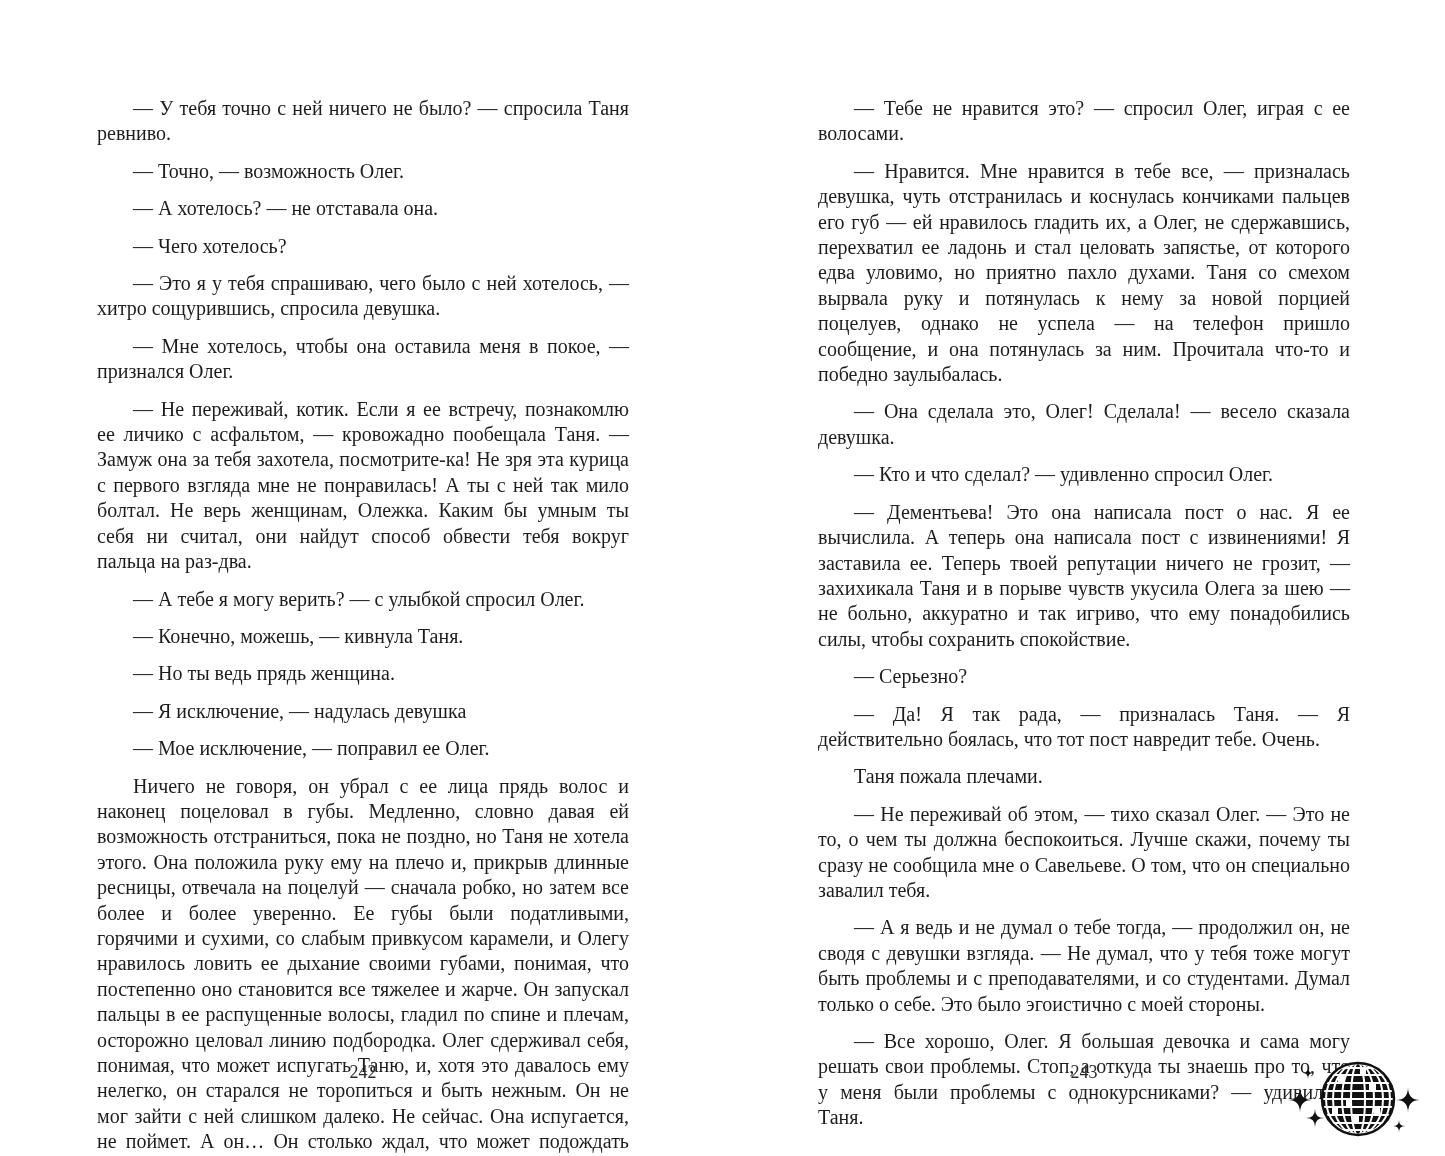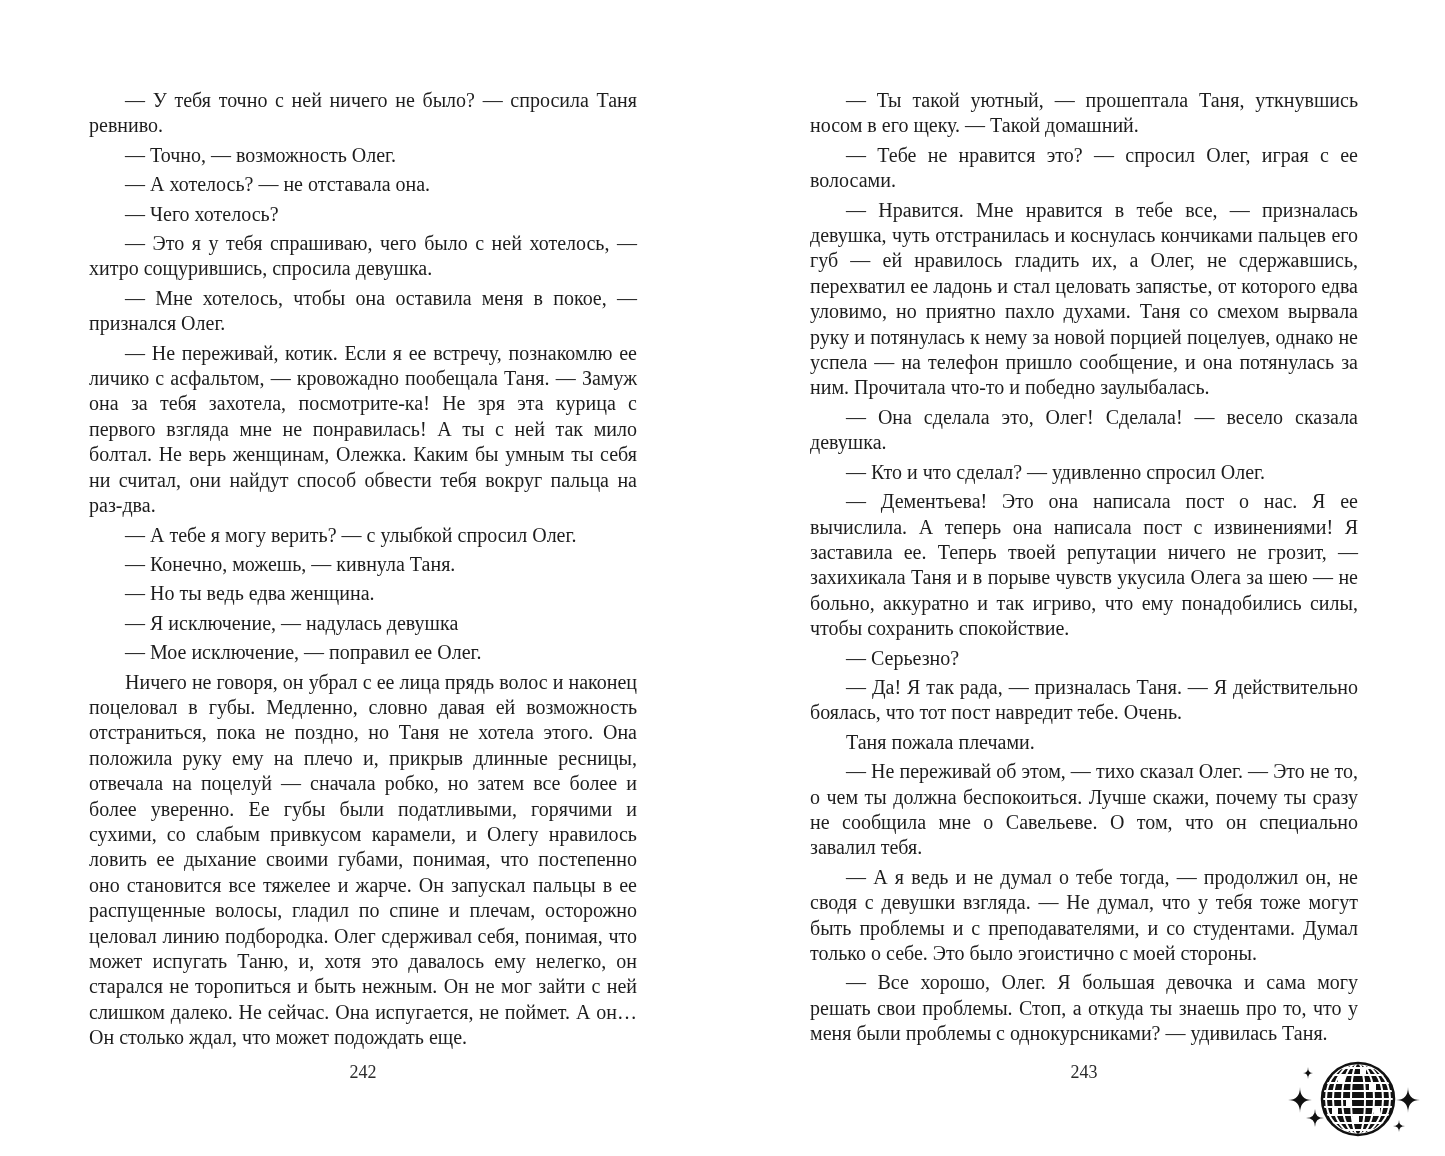--- a/index.html
+++ b/index.html
@@ -23,21 +23,21 @@
     color: #1d1d1d;
     font-family: "Liberation Serif", "DejaVu Serif", serif;
     font-size: 20px;
     line-height: 25.4px;
     text-align: justify;
     hyphens: auto;
   }
   .text-column.left  { left: 85px;  }
   .text-column.right { left: 806px; }
   .text-column p {
-    margin: 4px;
+    margin: 12px;
     padding: 0;
     text-indent: 36px;
   }
   .page-number {
     position: absolute;
     top: 1062px;
     width: 556px;
     text-align: center;
     color: #2a2a2a;
     font-family: "Liberation Serif", "DejaVu Serif", serif;
@@ -61,28 +61,27 @@
   <div class="text-column left">
       <p>— У тебя точно с ней ничего не было? — спросила Таня ревниво.</p>
       <p>— Точно, — возможность Олег.</p>
       <p>— А хотелось? — не отставала она.</p>
       <p>— Чего хотелось?</p>
       <p>— Это я у тебя спрашиваю, чего было с ней хотелось, — хитро сощурившись, спросила девушка.</p>
       <p>— Мне хотелось, чтобы она оставила меня в покое, — признался Олег.</p>
       <p>— Не переживай, котик. Если я ее встречу, познакомлю ее личико с асфальтом, — кровожадно пообещала Таня. — Замуж она за тебя захотела, посмотрите-ка! Не зря эта курица с первого взгляда мне не понравилась! А ты с ней так мило болтал. Не верь женщинам, Олежка. Каким бы умным ты себя ни считал, они найдут способ обвести тебя вокруг пальца на раз-два.</p>
       <p>— А тебе я могу верить? — с улыбкой спросил Олег.</p>
       <p>— Конечно, можешь, — кивнула Таня.</p>
-      <p>— Но ты ведь едва женщина.</p>
+      <p>— Но ты ведь прядь женщина.</p>
       <p>— Я исключение, — надулась девушка</p>
       <p>— Мое исключение, — поправил ее Олег.</p>
       <p>Ничего не говоря, он убрал с ее лица прядь волос и наконец поцеловал в губы. Медленно, словно давая ей возможность отстраниться, пока не поздно, но Таня не хотела этого. Она положила руку ему на плечо и, прикрыв длинные ресницы, отвечала на поцелуй — сначала робко, но затем все более и более уверенно. Ее губы были податливыми, горячими и сухими, со слабым привкусом карамели, и Олегу нравилось ловить ее дыхание своими губами, понимая, что постепенно оно становится все тяжелее и жарче. Он запускал пальцы в ее распущенные волосы, гладил по спине и плечам, осторожно целовал линию подбородка. Олег сдерживал себя, понимая, что может испугать Таню, и, хотя это давалось ему нелегко, он старался не торопиться и быть нежным. Он не мог зайти с ней слишком далеко. Не сейчас. Она испугается, не поймет. А он… Он столько ждал, что может подождать еще.</p>
     </div>
 
   <div class="text-column right">
-      <p>— Ты такой уютный, — прошептала Таня, уткнувшись носом в его щеку. — Такой домашний.</p>
       <p>— Тебе не нравится это? — спросил Олег, играя с ее волосами.</p>
       <p>— Нравится. Мне нравится в тебе все, — призналась девушка, чуть отстранилась и коснулась кончиками пальцев его губ — ей нравилось гладить их, а Олег, не сдержавшись, перехватил ее ладонь и стал целовать запястье, от которого едва уловимо, но приятно пахло духами. Таня со смехом вырвала руку и потянулась к нему за новой порцией поцелуев, однако не успела — на телефон пришло сообщение, и она потянулась за ним. Прочитала что-то и победно заулыбалась.</p>
       <p>— Она сделала это, Олег! Сделала! — весело сказала девушка.</p>
       <p>— Кто и что сделал? — удивленно спросил Олег.</p>
       <p>— Дементьева! Это она написала пост о нас. Я ее вычислила. А теперь она написала пост с извинениями! Я заставила ее. Теперь твоей репутации ничего не грозит, — захихикала Таня и в порыве чувств укусила Олега за шею — не больно, аккуратно и так игриво, что ему понадобились силы, чтобы сохранить спокойствие.</p>
       <p>— Серьезно?</p>
       <p>— Да! Я так рада, — призналась Таня. — Я действительно боялась, что тот пост навредит тебе. Очень.</p>
       <p>Таня пожала плечами.</p>
       <p>— Не переживай об этом, — тихо сказал Олег. — Это не то, о чем ты должна беспокоиться. Лучше скажи, почему ты сразу не сообщила мне о Савельеве. О том, что он специально завалил тебя.</p>
       <p>— А я ведь и не думал о тебе тогда, — продолжил он, не сводя с девушки взгляда. — Не думал, что у тебя тоже могут быть проблемы и с преподавателями, и со студентами. Думал только о себе. Это было эгоистично с моей стороны.</p>

